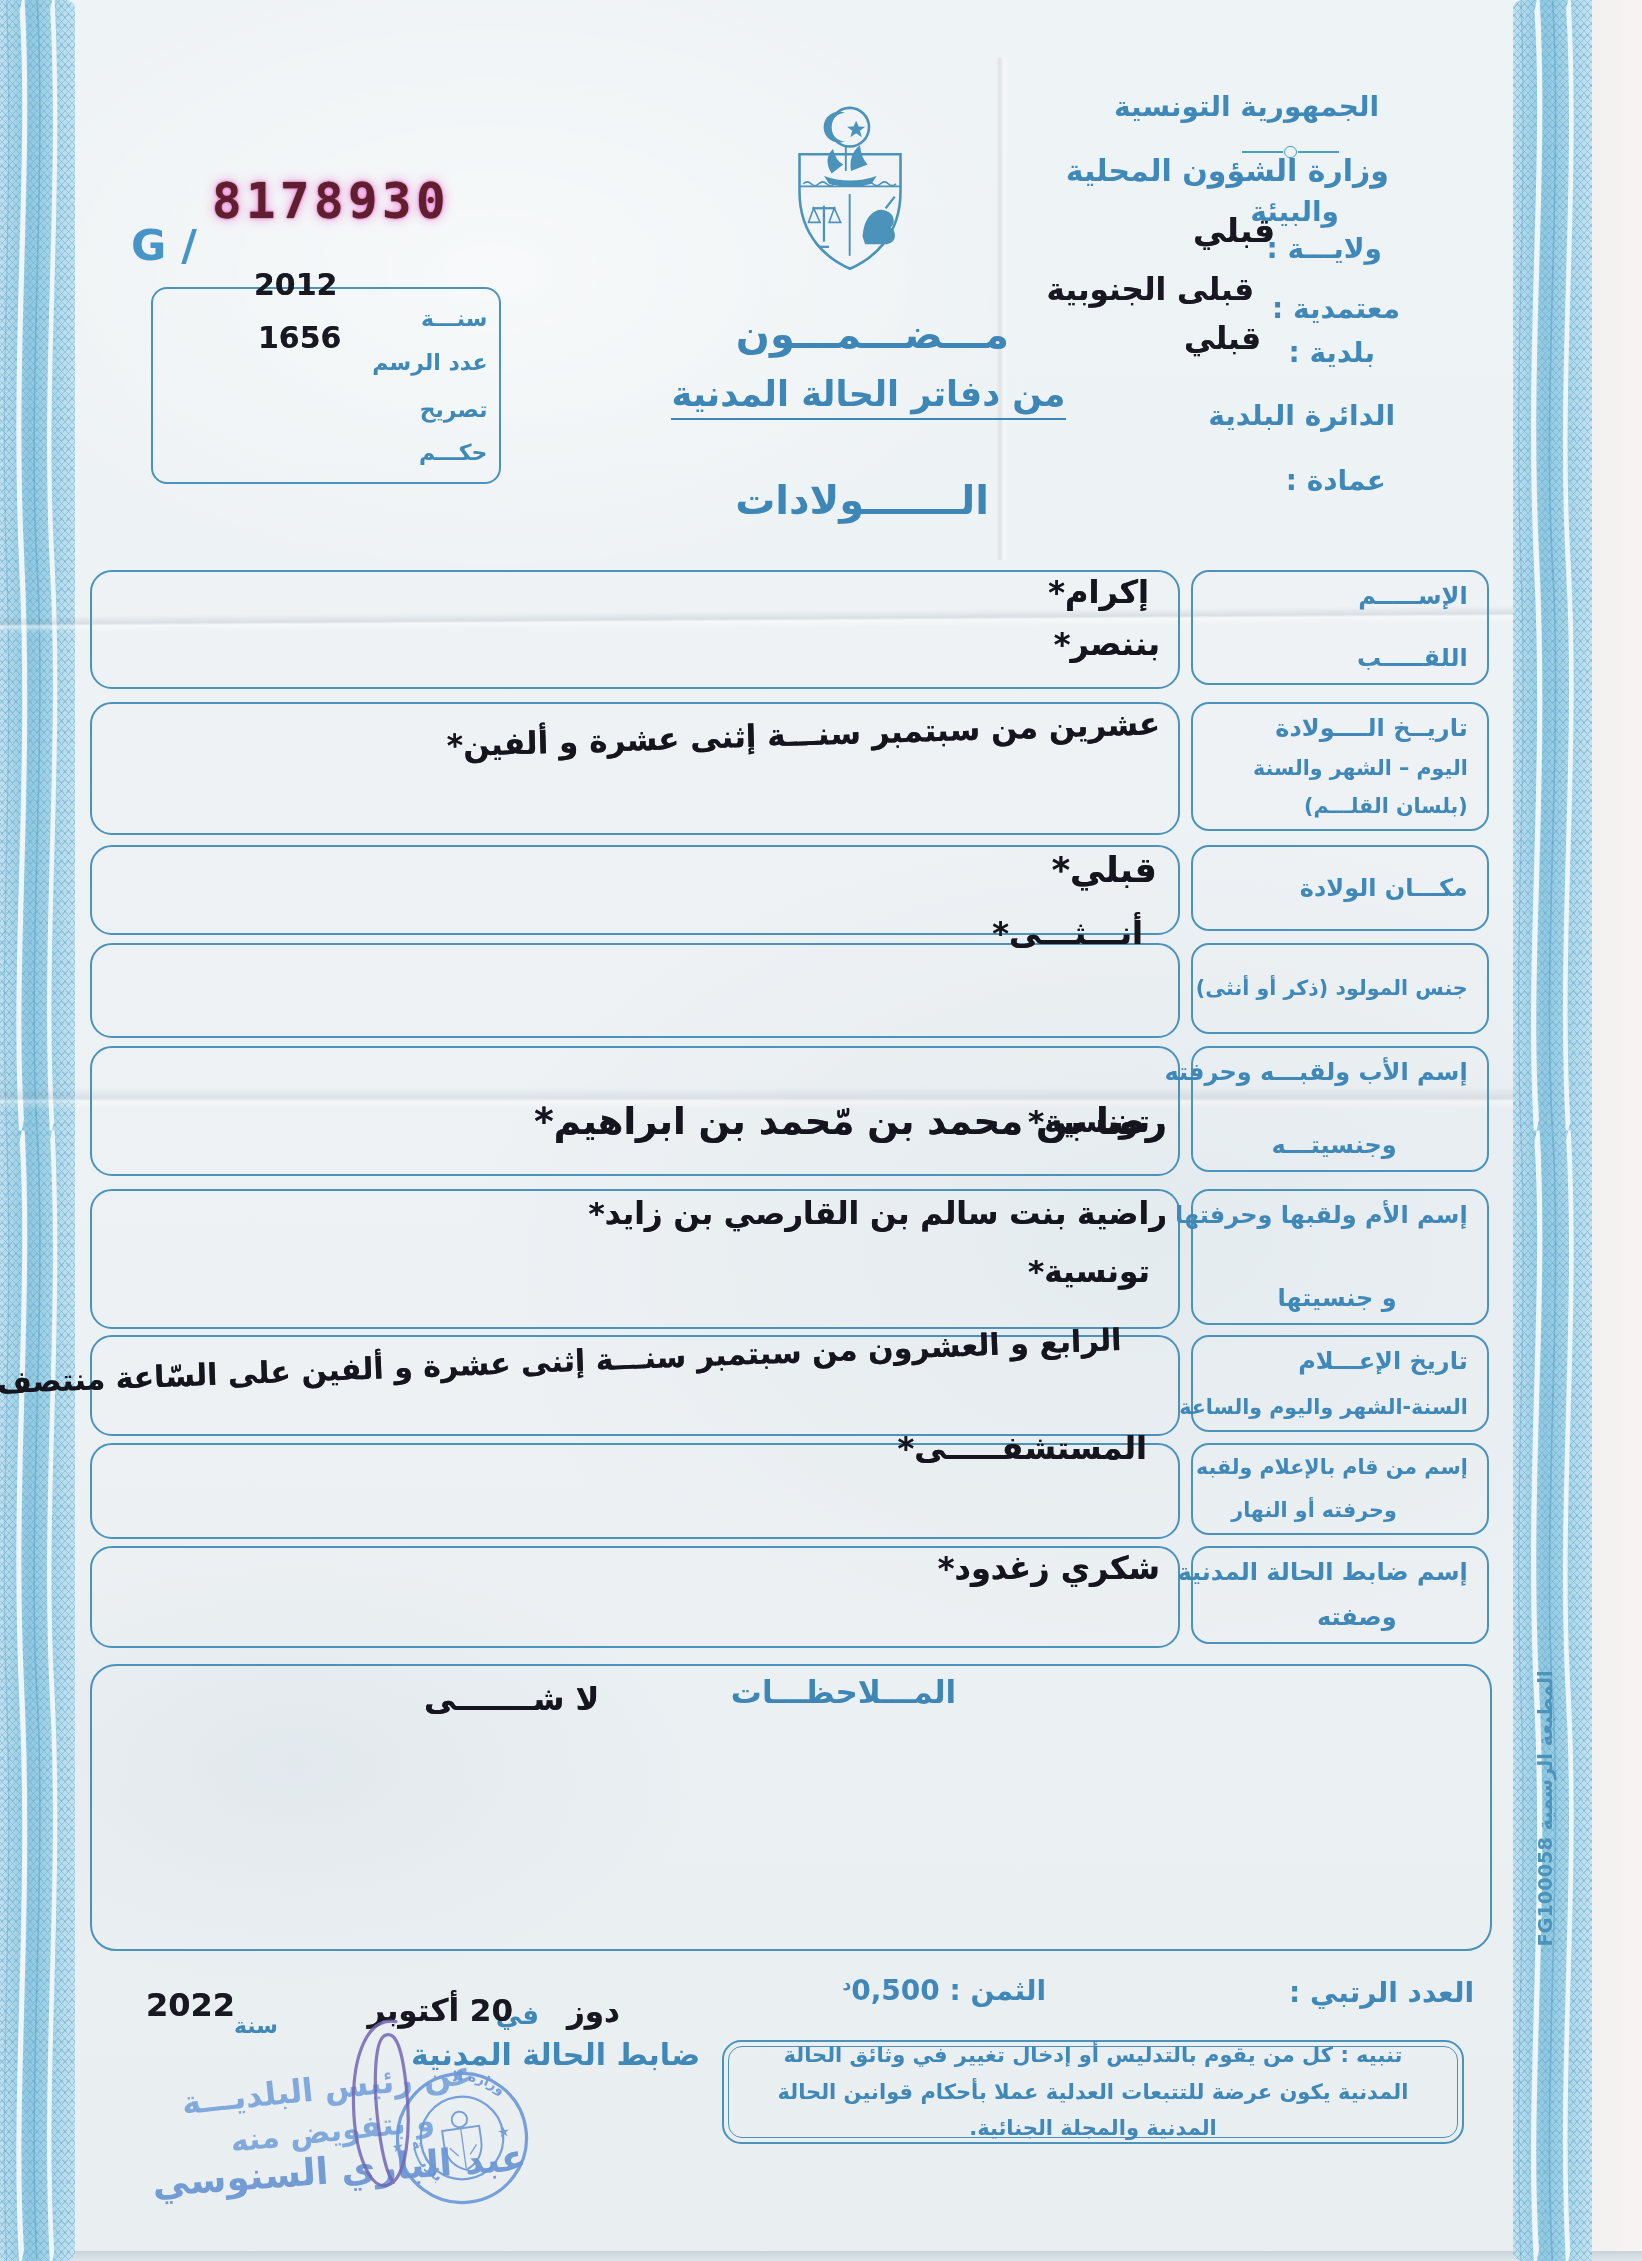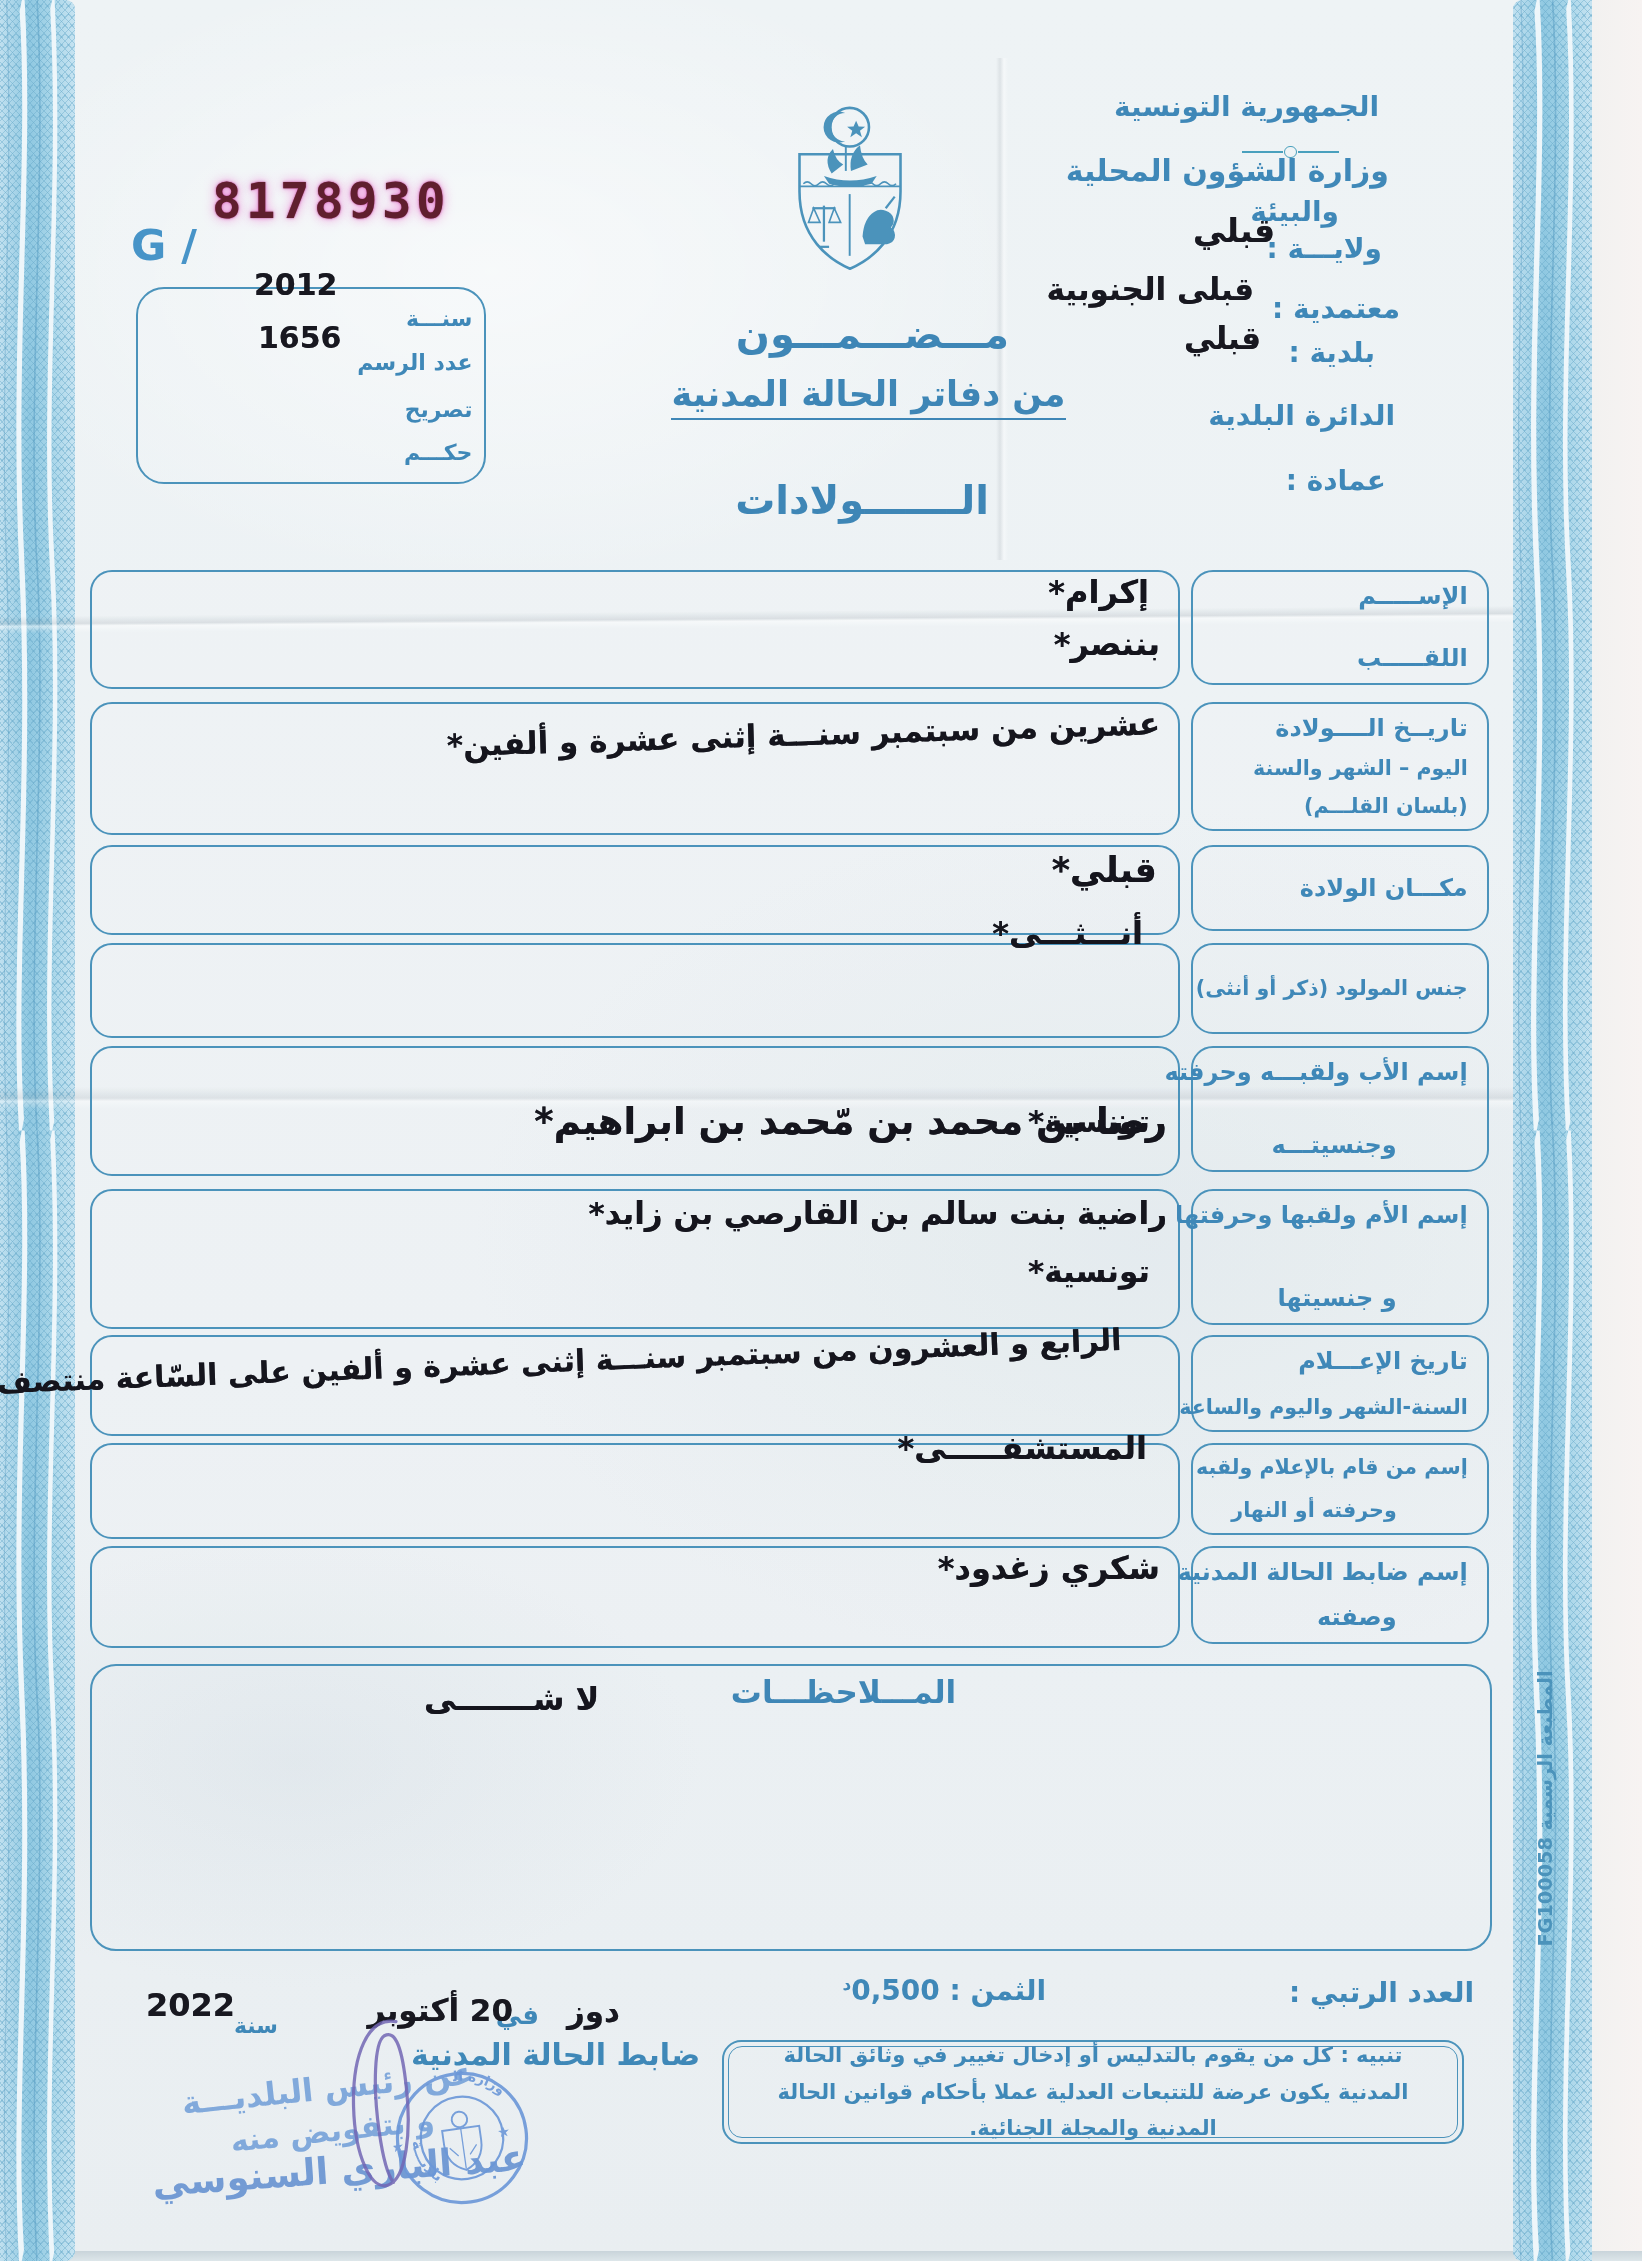--- a/index.html
+++ b/index.html
@@ -44,37 +44,37 @@
   .val-wilaya{right:367px;top:211px;font-size:33px;}
   .lbl-deleg{right:242px;top:292px;font-size:28px;}
   .val-deleg{right:388px;top:271px;font-size:31px;}
   .lbl-balad{right:267px;top:336px;font-size:28px;}
   .val-balad{right:381px;top:320px;font-size:31px;}
   .lbl-daira{right:247px;top:399px;font-size:28px;}
   .lbl-imada{right:256px;top:464px;font-size:28px;}
   
   .serial{position:absolute;left:213px;top:173px;font-family:"DejaVu Sans Mono",monospace;font-weight:bold;font-size:49px;letter-spacing:4.5px;color:#601f2e;text-shadow:0 0 11.6px rgba(238,90,205,.65),0 0 3.9px rgba(205,60,170,.5),0 0 1.3px rgba(90,20,40,.9);}
   .gmark{position:absolute;left:132px;top:220px;font-size:43px;color:#4794c8;font-weight:bold;direction:ltr;}
-  .regbox{position:absolute;left:137px;top:287px;width:346px;height:193px;border:2.6px solid #4b93bb;border-radius:28px;}
+  .regbox{position:absolute;left:152px;top:287px;width:346px;height:193px;border:2.6px solid #4b93bb;border-radius:16px;}
   .regbox .rl{position:absolute;right:11.6px;color:#3f88b8;font-weight:bold;font-size:22px;white-space:nowrap;}
   .regbox .rl.l1{top:17px}.regbox .rl.l2{top:61px}.regbox .rl.l3{top:108px}.regbox .rl.l4{top:151px}
   .regval{position:absolute;font-weight:bold;font-size:30px;color:#181820;text-shadow:0 0 0.6px rgba(20,20,30,.6);}
   .regval.y{left:255px;top:267px;}
   .regval.n{left:259px;top:320px;}
   
   .emblem{position:absolute;left:785px;top:104px;width:132px;height:175px;}
   
   .title1{position:absolute;left:661px;width:425px;top:311px;text-align:center;color:#3e86b6;font-weight:bold;font-size:40px;white-space:nowrap;}
   .title2{position:absolute;left:631px;width:477px;top:374px;text-align:center;color:#3e86b6;font-weight:bold;font-size:35px;white-space:nowrap;}
   .title2 span{border-bottom:2.6px solid #3e86b6;padding-bottom:3.9px;}
   .title3{position:absolute;left:689px;width:348px;top:477px;text-align:center;color:#3e86b6;font-weight:bold;font-size:40px;white-space:nowrap;}
   
   .vbox,.lbox{position:absolute;border:2.6px solid #4b93bb;border-radius:22px;background:rgba(255,255,255,.06);}
   .vbox{left:91px;width:1086px;}
-  .lbox{left:1192px;width:298px;display:flex;flex-direction:column;justify-content:space-between;box-sizing:border-box;padding:10.3px 19.3px;}
+  .lbox{left:1192px;width:298px;display:flex;flex-direction:column;justify-content:space-between;box-sizing:border-box;padding:10.3px 19.3px;border-radius:18px;}
   .lbox .lbl{color:#3f88b8;font-weight:bold;font-size:24px;text-align:right;line-height:1.2;white-space:nowrap;}
   .lbox .lbl.sm{font-size:20.6px;}
   .lbox .lbl.ind{padding-right:71px;}
   .lbox.center1{justify-content:center;}
   .r1{top:570px;height:115px;} .r2{top:702px;height:129px;} .r3{top:845px;height:86px;}
   .r4{top:943px;height:91px;} .r5{top:1046px;height:126px;} .r6{top:1189px;height:136px;}
   .r7{top:1335px;height:97px;} .r8{top:1443px;height:92px;} .r9{top:1546px;height:98px;}
   .val{position:absolute;font-weight:bold;color:#15151d;white-space:nowrap;text-shadow:0 0 0.6px rgba(15,15,25,.7);}
   .v-r1a{right:493px;top:573px;font-size:32px;}
   .v-r1b{right:482px;top:625px;font-size:32px;}

